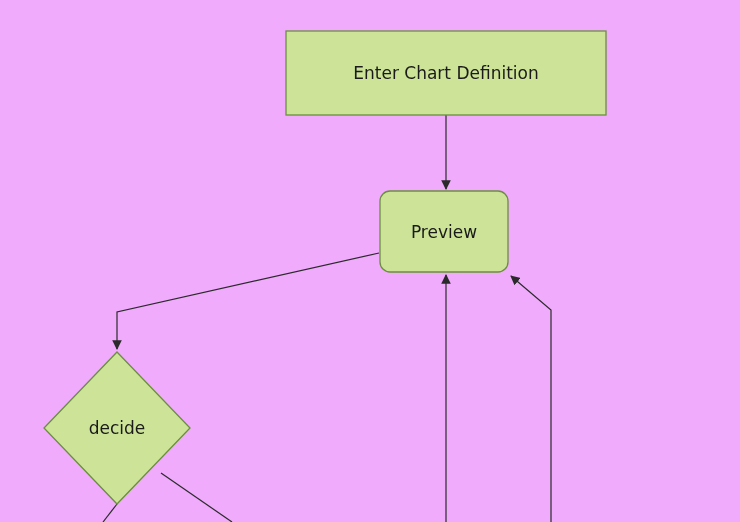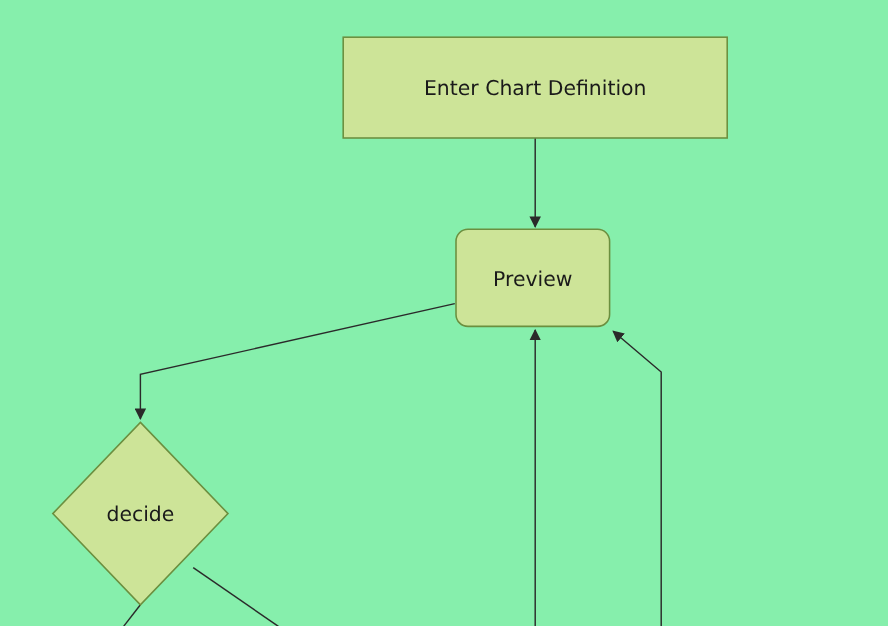--- a/index.html
+++ b/index.html
@@ -4,21 +4,21 @@
 <style>
   html, body {
     margin: 0;
     padding: 0;
     background: #ffffff;
   }
   .canvas {
     position: relative;
     width: 740px;
     height: 522px;
-    background: #86efac;
+    background: #f0abfc;
     overflow: hidden;
     font-family: "DejaVu Sans", "Liberation Sans", sans-serif;
   }
   svg {
     display: block;
   }
   .node {
     fill: var(--node-fill, #cde498);
     stroke: var(--node-stroke, #6b8f3f);
     stroke-width: 1.3px;

